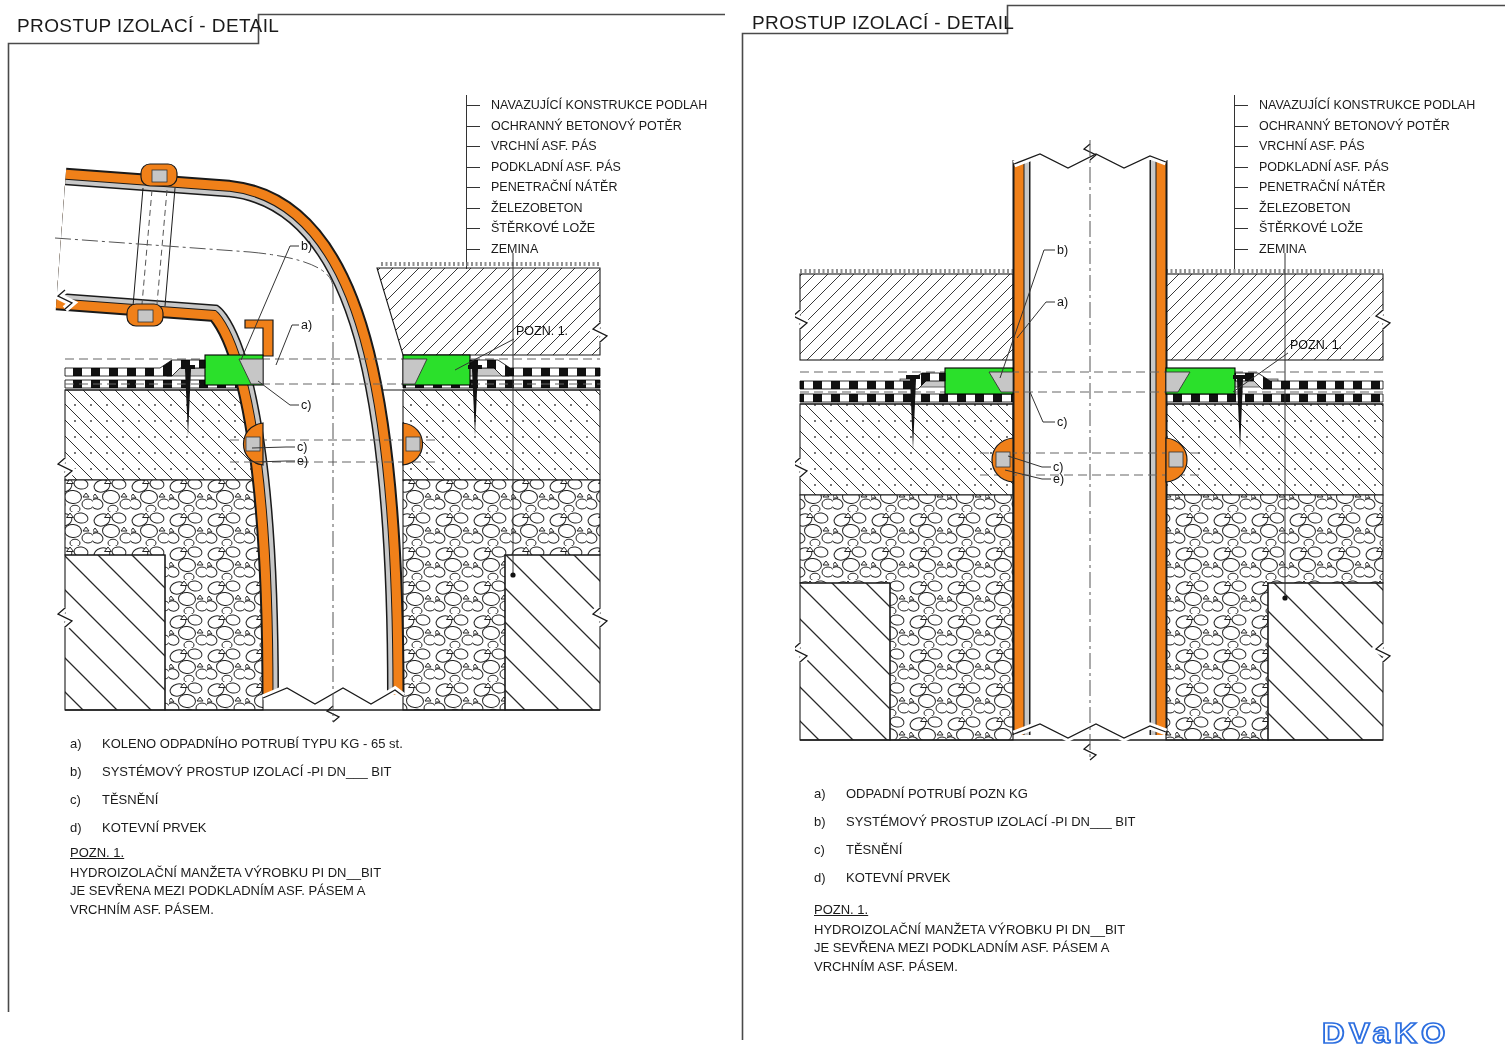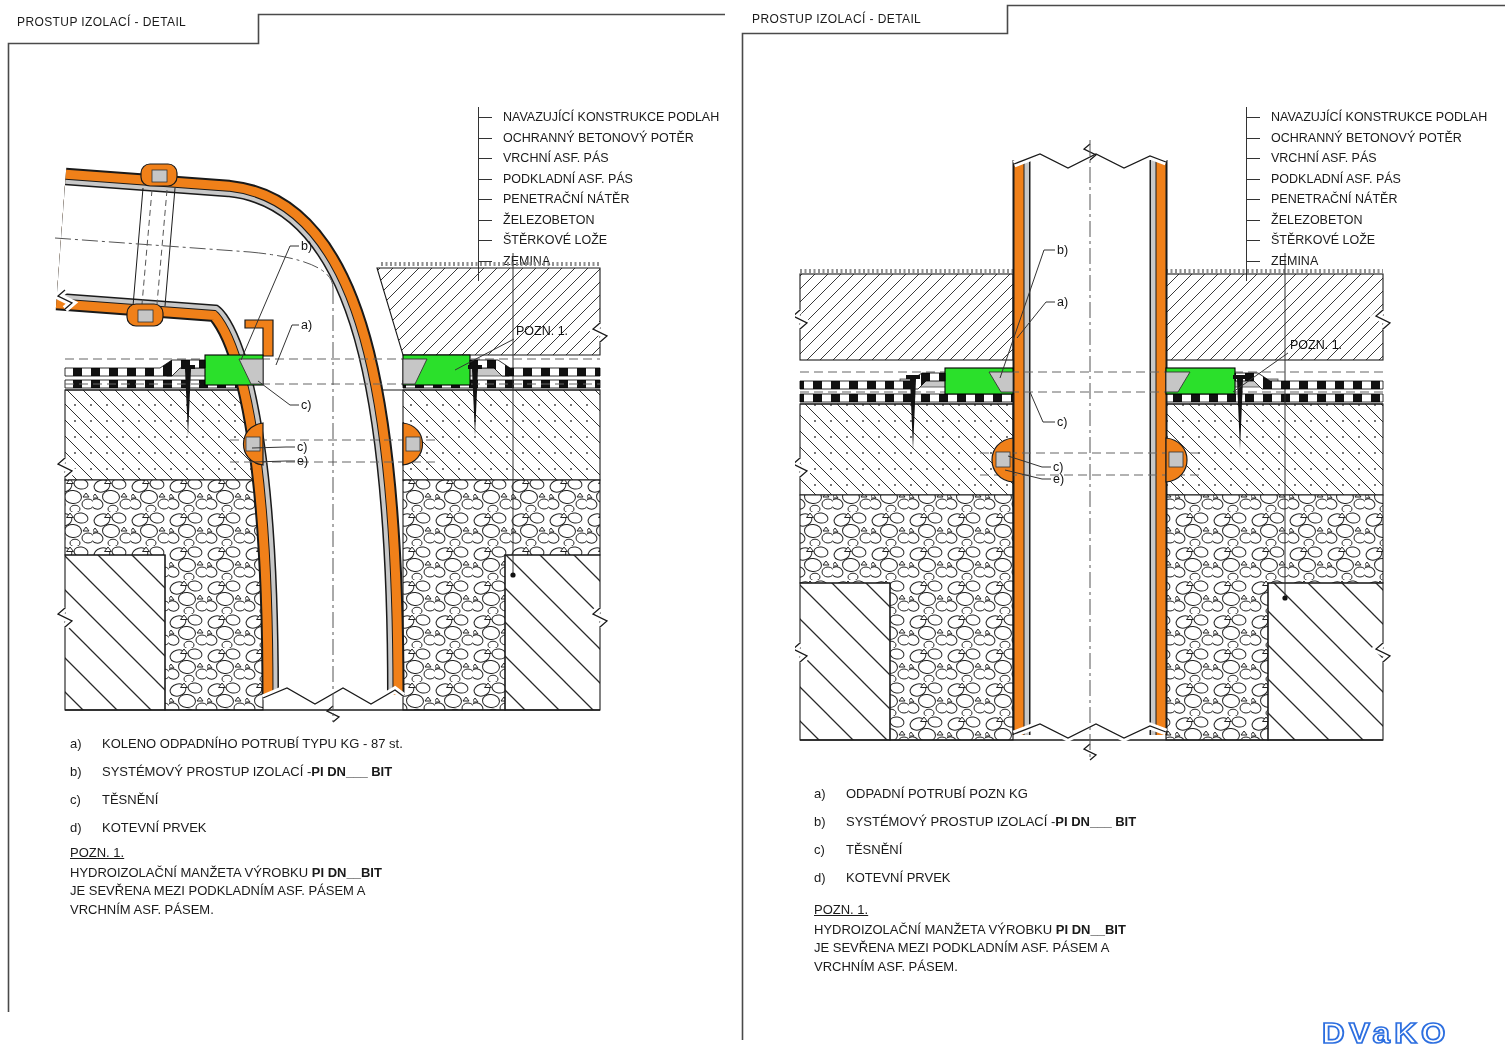--- a/index.html
+++ b/index.html
@@ -1,30 +1,30 @@
 <!DOCTYPE html>
 <html><head>
 <meta charset="utf-8">
 <style>
   html,body{margin:0;padding:0}
   body{width:1506px;height:1064px;position:relative;background:#fff;
        font-family:"Liberation Sans",sans-serif;color:#1a1a1a;overflow:hidden}
   .abs{position:absolute}
-  .title{font-size:12px;letter-spacing:.4px;white-space:nowrap}
-  .layer-legend{list-style:none;margin:16px;padding:0 0 10px 0;border-left:1.5px solid #333}
+  .title{font-size:19px;letter-spacing:.4px;white-space:nowrap}
+  .layer-legend{list-style:none;margin:4px;padding:0 0 10px 0;border-left:1.5px solid #333}
   .layer-legend li{position:relative;height:20.5px;line-height:20.5px;padding-left:24px;
        font-size:12.5px;white-space:nowrap}
   .layer-legend li::before{content:"";position:absolute;left:0;top:10px;width:13px;
        border-top:1.5px solid #333}
   .kv-legend{font-size:13px}
   .kv-row{display:flex;height:28px;align-items:center;white-space:nowrap}
   .kv-key{width:32px;flex:none}
   .note{font-size:13px;line-height:18.5px;white-space:nowrap}
   .note-head{text-decoration:underline;margin-bottom:1px}
-  b{font-weight:bold}
+  b{font-weight:normal}
   .logo{font-size:29px;font-weight:bold;letter-spacing:4px;color:#fff;
         -webkit-text-stroke:1.7px #2d6fe0;transform:scaleX(1.08);transform-origin:left}
   svg text{font-family:"Liberation Sans",sans-serif;font-size:12.5px;fill:#111}
 </style>
 </head>
 <body>
 
 <svg width="0" height="0" style="position:absolute">
 <defs>
   <pattern id="hatchTop" width="13" height="13" patternUnits="userSpaceOnUse">
@@ -178,21 +178,21 @@
     <text x="246" y="271">c)</text>
     <text x="242" y="313">c)</text>
     <text x="242" y="327">e)</text>
     <text x="461" y="197">POZN. 1.</text>
   </g>
 </svg>
 
 <div class="abs kv-legend" style="left:70px;top:729px">
   <div class="kv-row">
     <span class="kv-key">a)</span>
-    <span>KOLENO ODPADNÍHO POTRUBÍ TYPU KG - 87 st.</span>
+    <span>KOLENO ODPADNÍHO POTRUBÍ TYPU KG - 65 st.</span>
       <b></b>
   </div>
   <div class="kv-row">
     <span class="kv-key">b)</span>
     <span>SYSTÉMOVÝ PROSTUP IZOLACÍ - </span>
       <b>PI DN___ BIT</b>
   </div>
   <div class="kv-row">
     <span class="kv-key">c)</span>
     <span>TĚSNĚNÍ</span>

